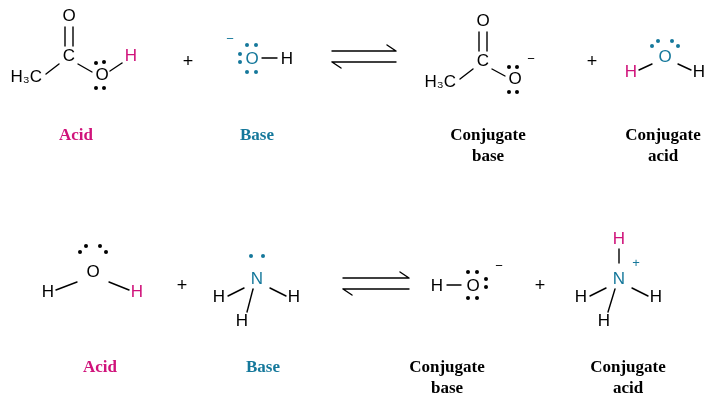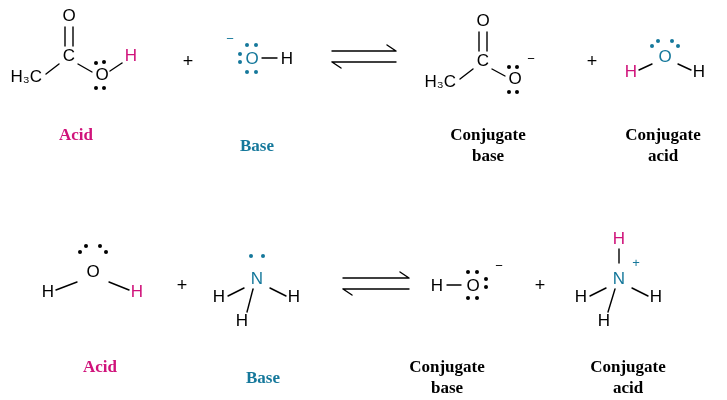--- a/index.html
+++ b/index.html
@@ -15,21 +15,21 @@
   svg .acid { fill:var(--acid); }
   svg .base { fill:var(--base); }
   svg line, svg path { stroke:#000; stroke-width:1.4; fill:none; stroke-linecap:round; }
   svg circle { fill:#000; }
   svg circle.base { fill:var(--base); }
   .rx-label {
     position:absolute; font-weight:bold; font-size:17px; line-height:1.25;
     text-align:center; color:#000;font-family:Liberation Serif, serif;
   }
   .acid-text { color:var(--acid); }
-  .base-text { color:var(--base);margin-top:11px; }
+  .base-text { color:var(--base); }
 </style>
 </head>
 <body>
 
 <div class="canvas">
 
 <svg width="727" height="400" viewBox="0 0 727 400">
 
   <g>
 

